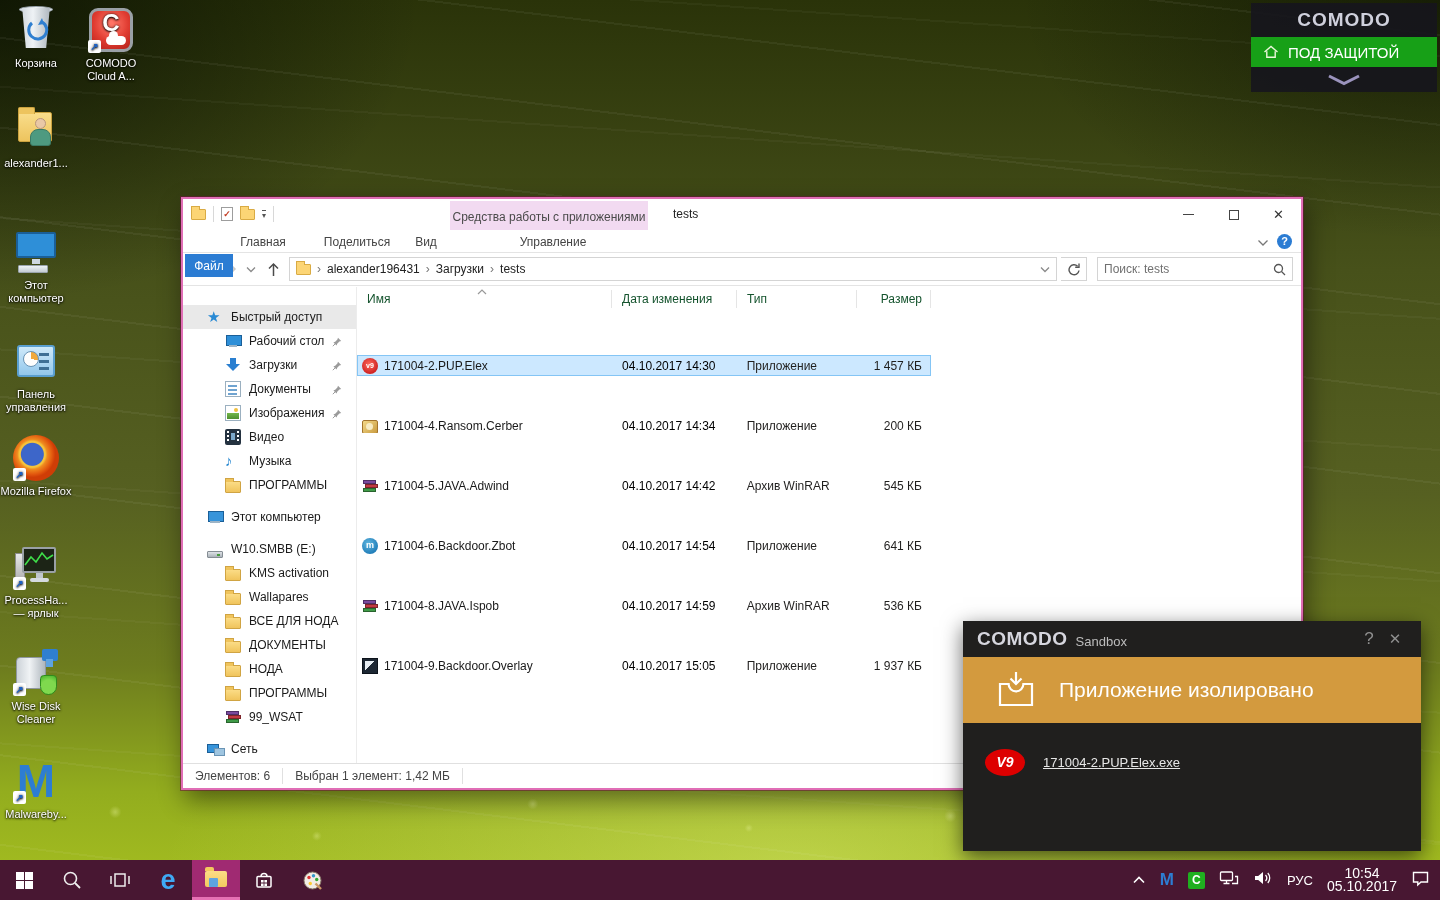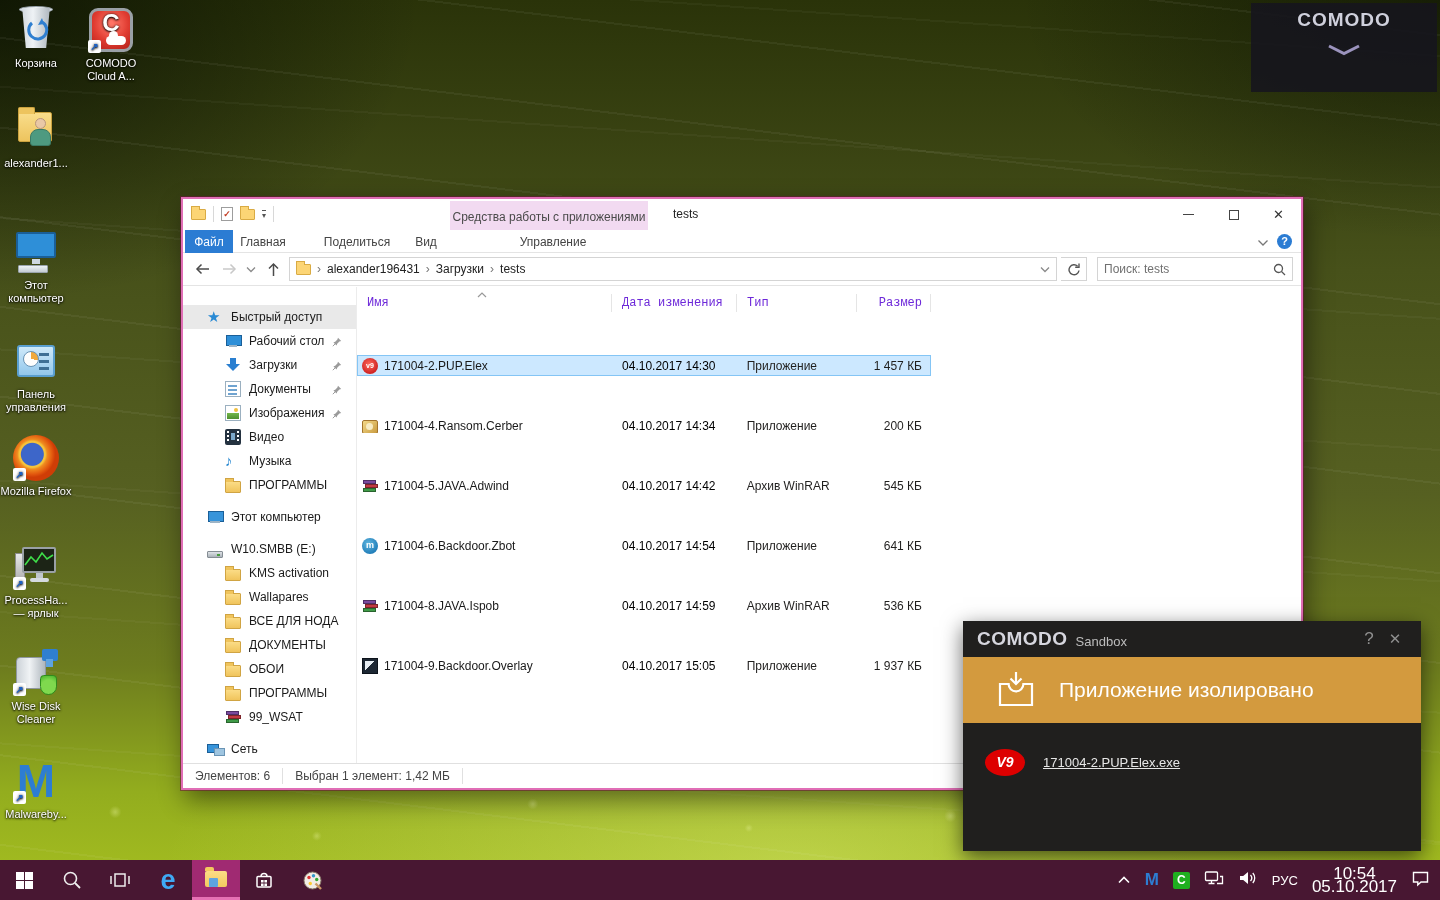--- a/index.html
+++ b/index.html
@@ -103,21 +103,21 @@
   .ctx-tab { position:absolute; left:267px; top:2px; width:198px; height:31px; background:#f2daf1; color:#4a4a4a;
     display:flex; align-items:center; justify-content:center; font-size:12px; }
   .win-title { position:absolute; left:490px; top:0; height:31px; line-height:31px; font-size:12px; color:#222; }
   .winbtns { position:absolute; right:0; top:0; display:flex; }
   .winbtn { width:45px; height:31px; display:flex; align-items:center; justify-content:center; color:#333; font-size:13px; }
   .winbtn .minus { width:11px; height:1px; background:#444; }
   .winbtn .maxbox { width:10px; height:10px; border:1px solid #444; }
 
   .tabrow { position:relative; height:23px; background:#fff; border-bottom:1px solid #e4e4e4; }
   .tab { position:absolute; top:0; height:23px; display:flex; align-items:center; justify-content:center; color:#444; font-size:12px; }
-  .tab.file { left:2px; width:48px; background:#2b7cd3; color:#fff; }
+  .tab.file { left:2px; width:48px; background:#2b7cd3; color:#fff;margin-top:24px; }
   .tab.t1 { left:48px; width:64px; } .tab.t2 { left:134px; width:80px; }
   .tab.t3 { left:222px; width:42px; } .tab.t4 { left:320px; width:100px; }
   .ribbon-chev { position:absolute; right:32px; top:6px; }
   .help-btn { position:absolute; right:9px; top:4px; width:15px; height:15px; border-radius:50%; background:#2b7cd3; color:#fff;
     font-size:11px; line-height:15px; text-align:center; font-weight:bold; }
 
   .addr-row { height:33px; display:flex; align-items:center; border-bottom:1px solid #e4e4e4; padding:0 8px; gap:2px; }
   .nav-btn { width:24px; height:24px; display:flex; align-items:center; justify-content:center; }
   .nav-btn.small { width:16px; }
   .addr-box { flex:1; height:24px; border:1px solid #d4d4d4; display:flex; align-items:center; padding:0 6px; gap:6px; margin:0 2px; }
@@ -167,21 +167,21 @@
   .ic-rar i:nth-child(2) { top:5px; background:#c23a42; left:3px; }
   .ic-rar i:nth-child(3) { top:9px; background:#3f9a47; }
   .ic-vp { border-radius:50%; background:radial-gradient(circle at 45% 40%, #ff6a5e, #cf2323 70%); color:#fff; font-size:7px; font-weight:bold; text-align:center; line-height:16px; }
   .ic-gold { top:1px; height:14px; background:linear-gradient(135deg,#f3d98a,#c99b3f); border:1px solid #a3742c; border-radius:2px; }
   .ic-gold:before { content:""; position:absolute; left:3px; top:2px; width:7px; height:7px; border-radius:50%; background:#f7ecc5; }
   .ic-bluem { border-radius:50%; background:radial-gradient(circle at 40% 35%, #5fb6df, #1f7cb8 75%); color:#fff; font-size:9px; font-weight:bold; text-align:center; line-height:15px; }
   .ic-dark { background:#1d2733; border:1px solid #0c121a; }
   .ic-dark:before { content:""; position:absolute; left:2px; top:2px; width:10px; height:10px; background:linear-gradient(135deg,#e8eef3 45%, #1d2733 46%); }
 
   .filearea { flex:1; position:relative; padding-top:3px; }
-  .cols-header { display:flex; height:26px; align-items:center; color:#6d28d9; position:relative;font-family:Liberation Mono, monospace; }
+  .cols-header { display:flex; height:26px; align-items:flex-start; color:#14532d; position:relative; }
   .cols-header .col { border-right:1px solid #e5e5e5; height:18px; line-height:18px; padding-left:10px; }
   .col.c-name { width:255px; position:relative; }
   .col.c-date { width:125px; } .col.c-type { width:120px; } .col.c-size { width:74px; text-align:right; padding-right:8px; padding-left:0; }
   .sort-caret { position:absolute; left:120px; top:-8px; }
 
   .rows { margin-top:3px; }
   .frow { display:flex; height:21px; align-items:center; width:574px; border:1px solid transparent;margin-top:39px; }
   .frow.sel { background:#cce8ff; border-color:#84c5f5; }
   .cell { overflow:hidden; white-space:nowrap; }
   .cell.name { width:255px; display:flex; align-items:center; gap:6px; padding-left:4px; }
@@ -221,21 +221,21 @@
   .start-grid i { background:#fff; }
   .tb-folder { width:22px; height:16px; background:linear-gradient(#fbdc86,#f3c95f); border-radius:2px; position:relative; }
   .tb-folder:before { content:""; position:absolute; left:0; top:-4px; width:9px; height:4px; background:#f3c95f; border-radius:2px 2px 0 0; }
   .tb-folder:after { content:""; position:absolute; left:4px; top:7px; width:9px; height:9px; background:#5ea3e0; border-radius:1px; }
   .edge-e { color:#3fa9f5; font-size:27px; font-weight:bold; line-height:27px; }
   .tray { margin-left:auto; display:flex; align-items:center; gap:14px; padding-right:10px; color:#fff; }
   .tray .mb-m { color:#2d7dd2; font-weight:bold; font-size:17px; }
   .tray .comodo-c { width:17px; height:17px; background:#1faf1f; border-radius:2px; color:#fff; font-size:12px; font-weight:bold;
     text-align:center; line-height:17px; }
   .tray .lang { font-size:13px; }
-  .clock { text-align:center; font-size:17px; line-height:13px; }
+  .clock { text-align:center; font-size:14px; line-height:13px; }
 </style>
 </head>
 <body>
 
 <div class="wallpaper"></div>
 <div class="rain"></div>
 <div class="bokeh"></div>
 
 <div class="desk-icon" style="left:0;top:6px">
   <div class="art">
@@ -324,20 +324,29 @@
 <div class="desk-icon" style="left:0;top:757px">
   <div class="art">
     <div class="art-mb">M</div>
     <div class="shortcut-badge">↗</div>
   </div>
   <div>Malwareby...</div>
 </div>
 
 <div class="cwidget">
   <div class="brand">COMODO</div>
+  <div class="statusbar">
+    <svg width="16" height="14" viewBox="0 0 16 14">
+        <g fill="none" stroke="#ecf7da" stroke-width="1.4">
+          <path d="M1.5 7 8 1.5 14.5 7"></path>
+          <path d="M3.8 6.2 V12.3 H12.2 V6.2"></path>
+        </g>
+      </svg>
+    <span>ПОД ЗАЩИТОЙ</span>
+  </div>
   <div class="chev">
     <svg width="36" height="12">
         <path d="M3 2 18 9.5 33 2" fill="none" stroke="#9b93bd" stroke-width="3"></path>
       </svg>
   </div>
 </div>
 
 <div class="explorer">
 
   <div class="titlebar">
@@ -511,21 +520,21 @@
       <div class="side-item lvl1">
         <span class="si ic-folder"></span>
         <span>ВСЕ ДЛЯ НОДА</span>
       </div>
       <div class="side-item lvl1">
         <span class="si ic-folder"></span>
         <span>ДОКУМЕНТЫ</span>
       </div>
       <div class="side-item lvl1">
         <span class="si ic-folder"></span>
-        <span>ОБОИ</span>
+        <span>НОДА</span>
       </div>
       <div class="side-item lvl1">
         <span class="si ic-folder"></span>
         <span>ПРОГРАММЫ</span>
       </div>
       <div class="side-item lvl1">
         <span class="si ic-rar">
             <i></i>
             <i></i>
             <i></i>

